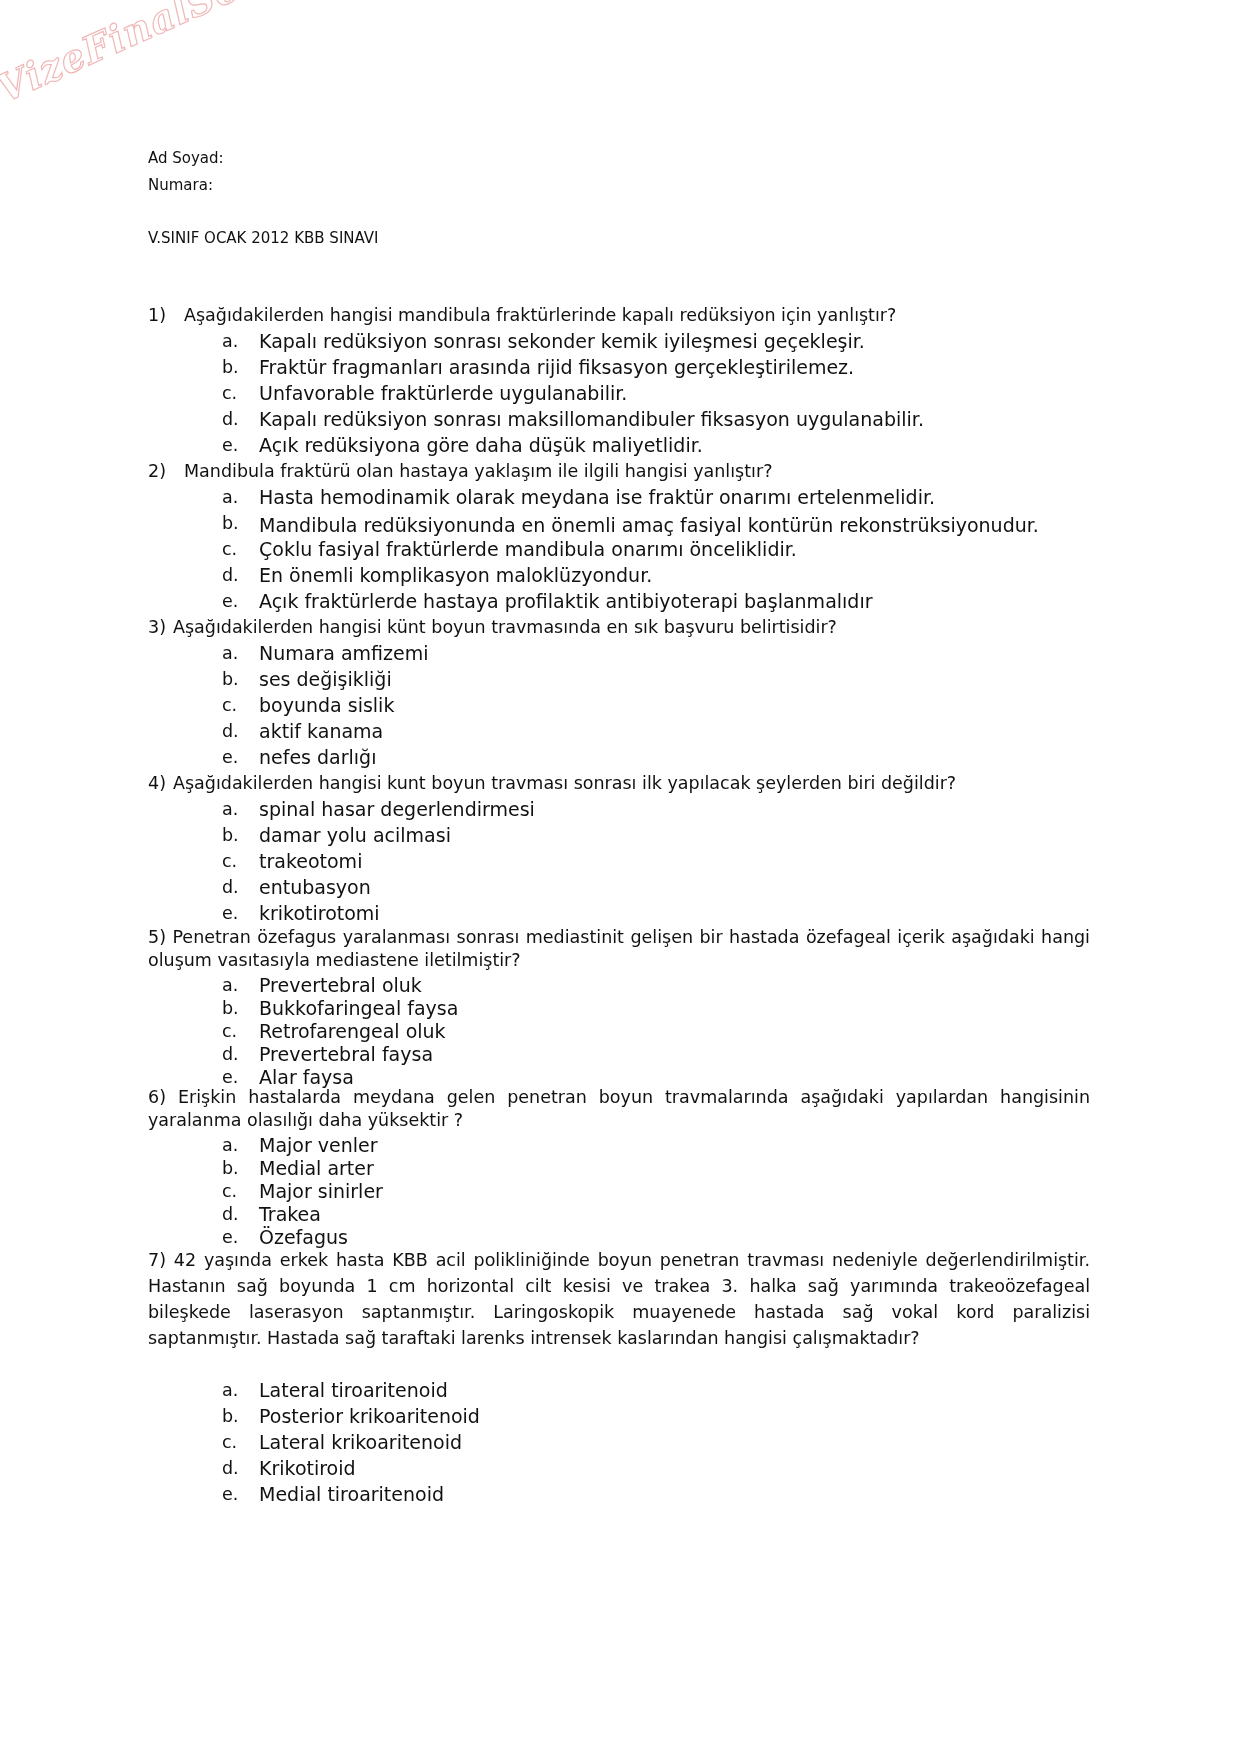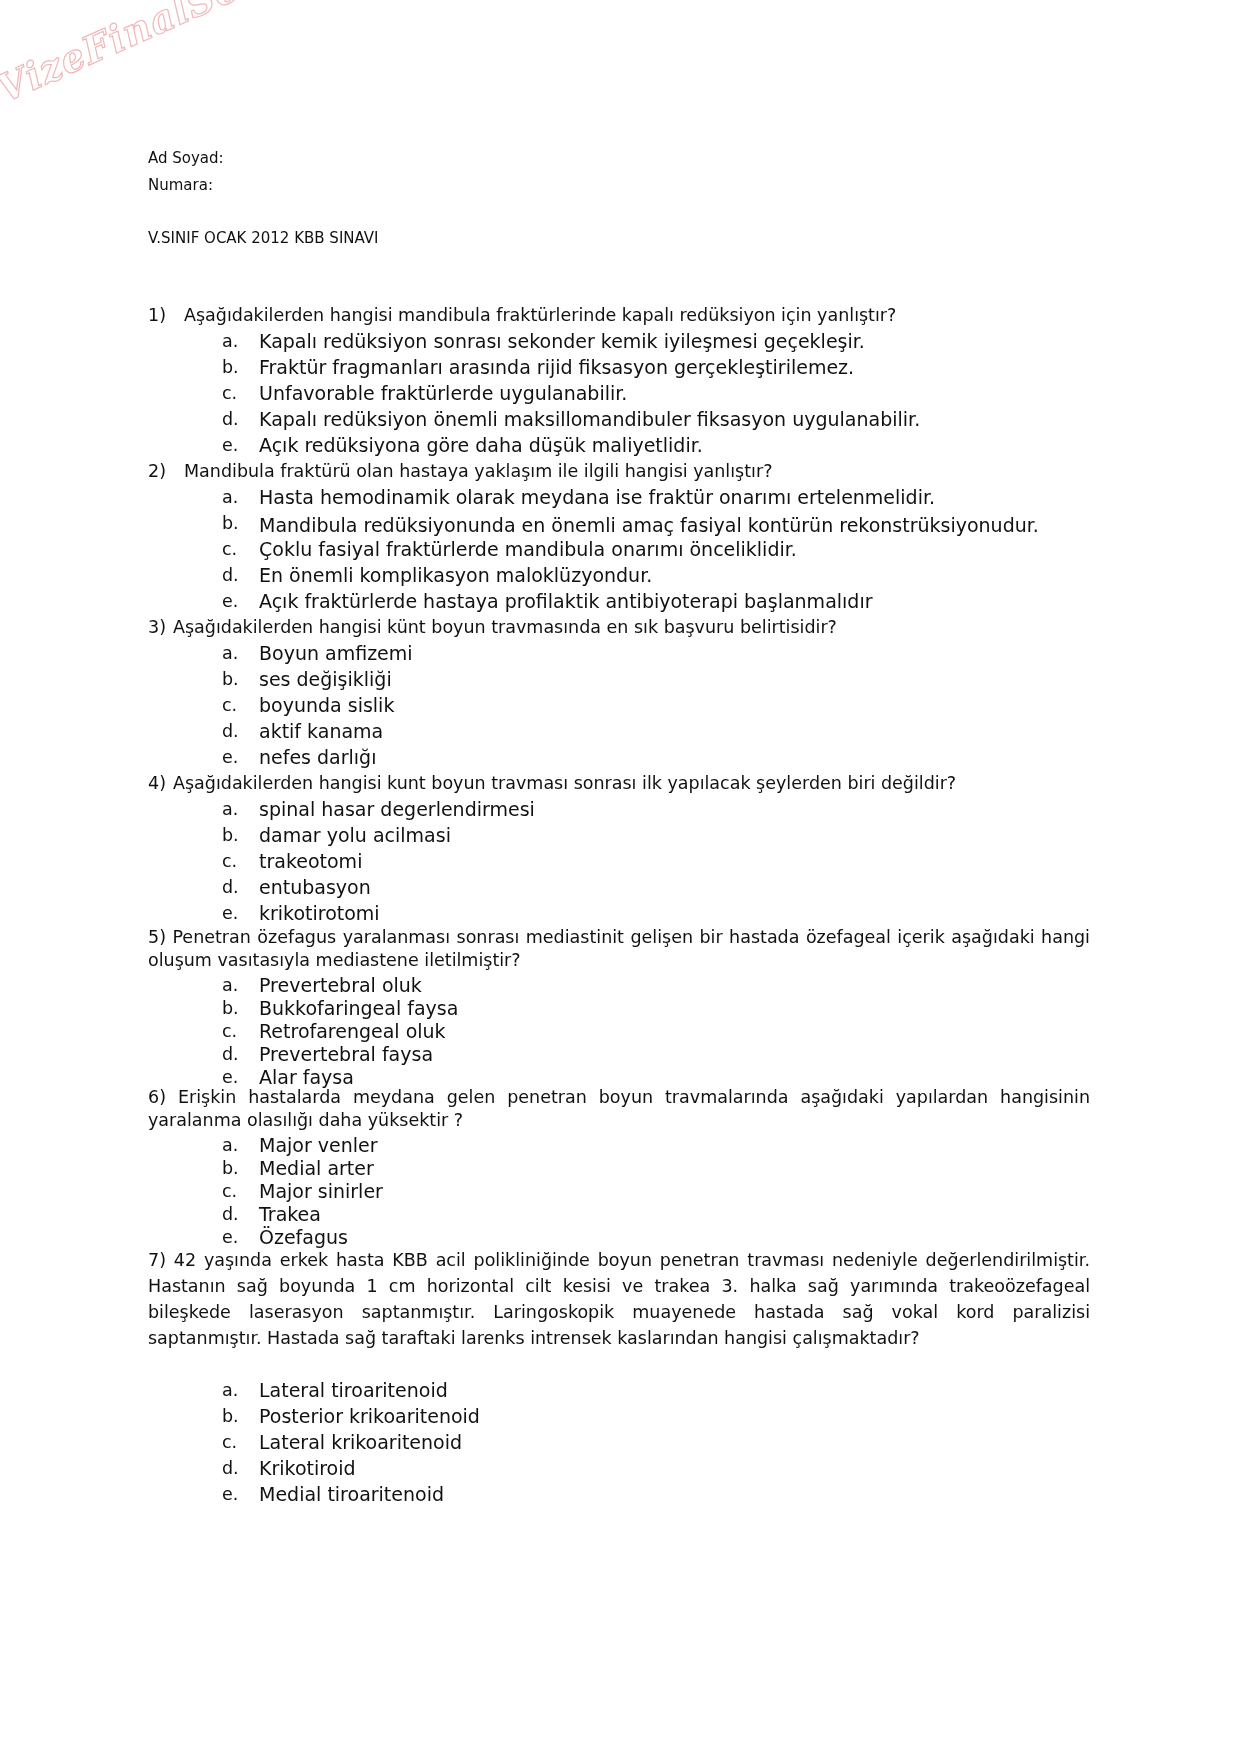--- a/index.html
+++ b/index.html
@@ -35,21 +35,21 @@
   <div>
     <span class="q-num" style="top:305px">1)</span>
     <span class="q-text" style="top:305px; left:184px">Aşağıdakilerden hangisi mandibula fraktürlerinde kapalı redüksiyon için yanlıştır?</span>
     <span class="opt-letter" style="top:331px">a.</span>
     <span class="opt-text" style="top:331px">Kapalı redüksiyon sonrası sekonder kemik iyileşmesi geçekleşir.</span>
     <span class="opt-letter" style="top:357px">b.</span>
     <span class="opt-text" style="top:357px">Fraktür fragmanları arasında rijid fiksasyon gerçekleştirilemez.</span>
     <span class="opt-letter" style="top:383px">c.</span>
     <span class="opt-text" style="top:383px">Unfavorable fraktürlerde uygulanabilir.</span>
     <span class="opt-letter" style="top:409px">d.</span>
-    <span class="opt-text" style="top:409px">Kapalı redüksiyon önemli maksillomandibuler fiksasyon uygulanabilir.</span>
+    <span class="opt-text" style="top:409px">Kapalı redüksiyon sonrası maksillomandibuler fiksasyon uygulanabilir.</span>
     <span class="opt-letter" style="top:435px">e.</span>
     <span class="opt-text" style="top:435px">Açık redüksiyona göre daha düşük maliyetlidir.</span>
   </div>
 
   <div>
     <span class="q-num" style="top:461px">2)</span>
     <span class="q-text" style="top:461px; left:184px">Mandibula fraktürü olan hastaya yaklaşım ile ilgili hangisi yanlıştır?</span>
     <span class="opt-letter" style="top:487px">a.</span>
     <span class="opt-text" style="top:487px">Hasta hemodinamik olarak meydana ise fraktür onarımı ertelenmelidir.</span>
     <span class="opt-letter" style="top:513px">b.</span>
@@ -59,21 +59,21 @@
     <span class="opt-letter" style="top:565px">d.</span>
     <span class="opt-text" style="top:565px">En önemli komplikasyon maloklüzyondur.</span>
     <span class="opt-letter" style="top:591px">e.</span>
     <span class="opt-text" style="top:591px">Açık fraktürlerde hastaya profilaktik antibiyoterapi başlanmalıdır</span>
   </div>
 
   <div>
     <span class="q-num" style="top:617px">3)</span>
     <span class="q-text" style="top:617px; left:173px">Aşağıdakilerden hangisi künt boyun travmasında en sık başvuru belirtisidir?</span>
     <span class="opt-letter" style="top:643px">a.</span>
-    <span class="opt-text" style="top:643px">Boyun amfizemi</span>
+    <span class="opt-text" style="top:643px">Numara amfizemi</span>
     <span class="opt-letter" style="top:669px">b.</span>
     <span class="opt-text" style="top:669px">ses değişikliği</span>
     <span class="opt-letter" style="top:695px">c.</span>
     <span class="opt-text" style="top:695px">boyunda sislik</span>
     <span class="opt-letter" style="top:721px">d.</span>
     <span class="opt-text" style="top:721px">aktif kanama</span>
     <span class="opt-letter" style="top:747px">e.</span>
     <span class="opt-text" style="top:747px">nefes darlığı</span>
   </div>
 

